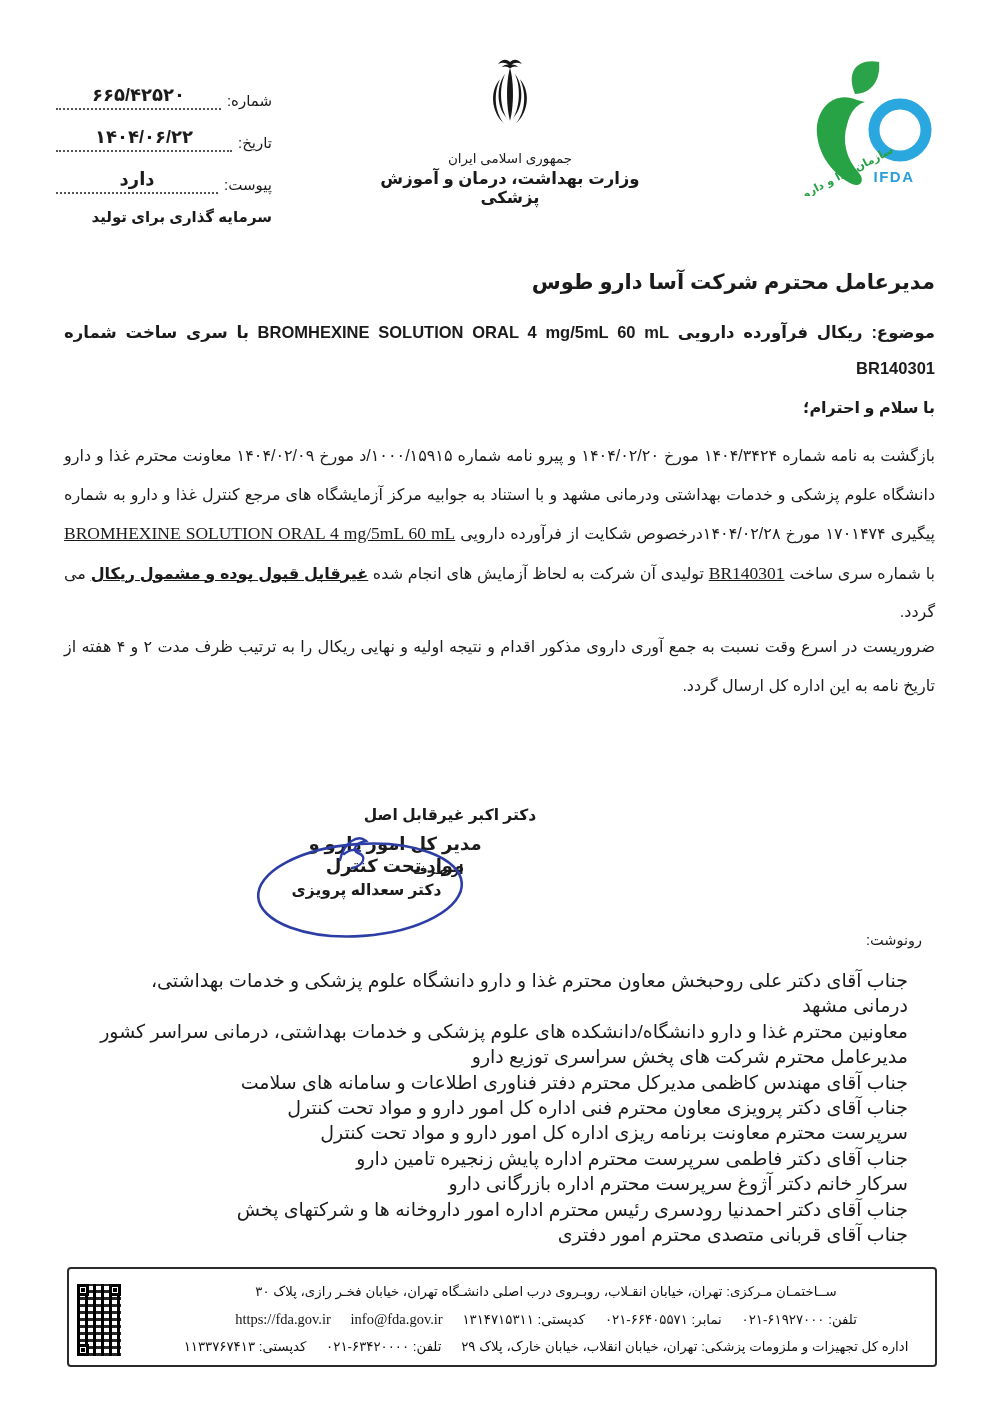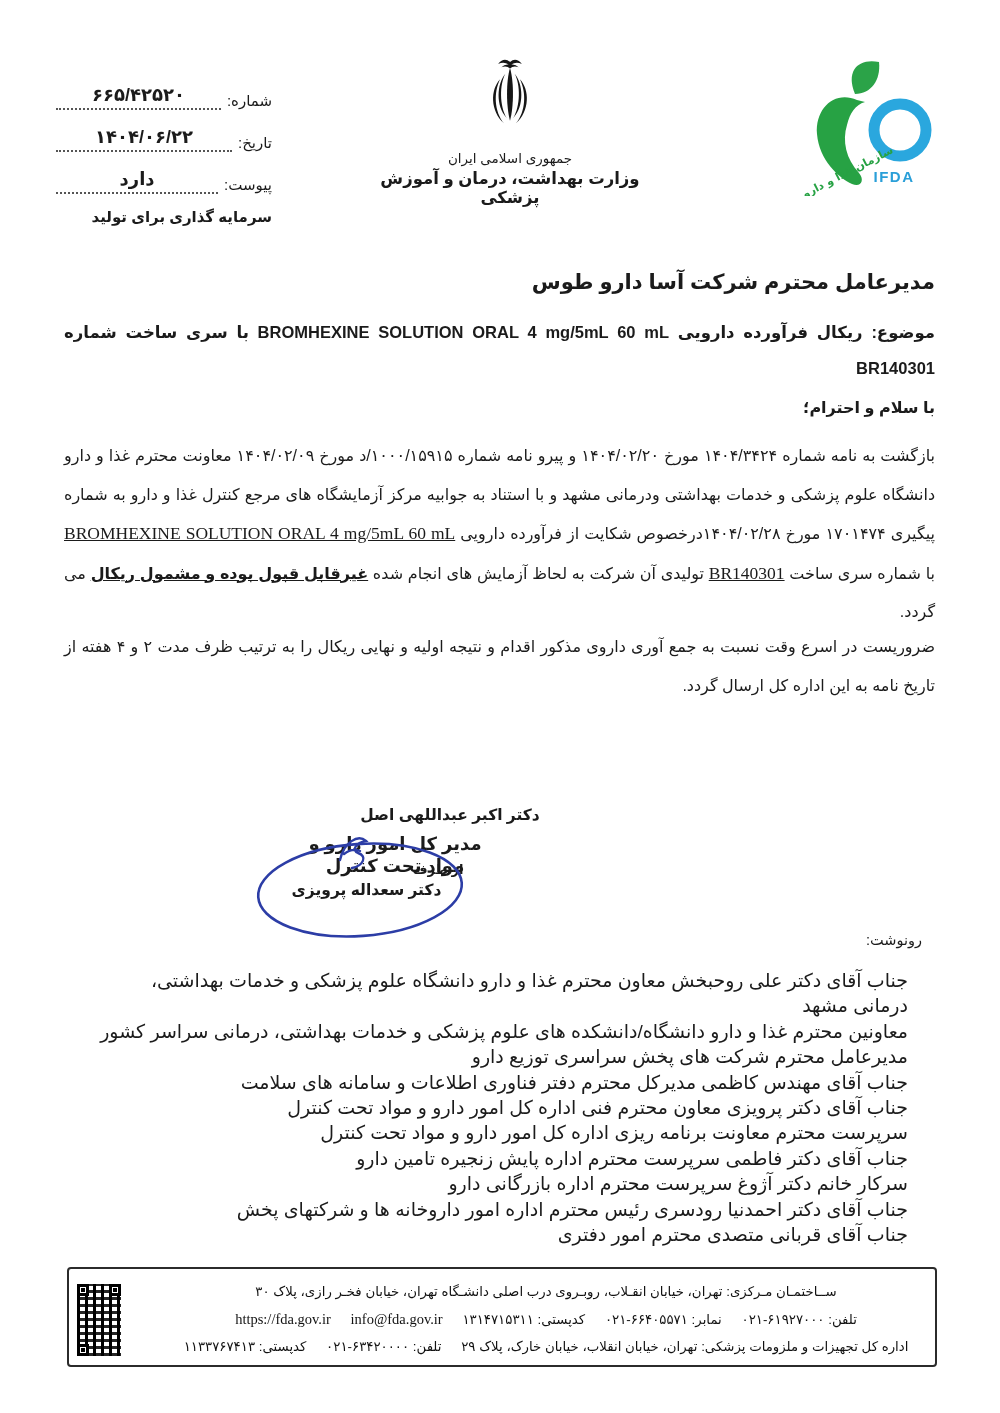--- a/index.html
+++ b/index.html
@@ -108,21 +108,21 @@
   </div>
 
   <div id="salutation" class="abs bodyblock">با سلام و احترام؛</div>
 
   <div id="para1" class="abs bodyblock">
     <span>بازگشت به نامه شماره ۱۴۰۴/۳۴۲۴ مورخ ۱۴۰۴/۰۲/۲۰ و پیرو نامه شماره ۱۰۰۰/۱۵۹۱۵/د مورخ ۱۴۰۴/۰۲/۰۹ معاونت محترم غذا و دارو دانشگاه علوم پزشکی و خدمات بهداشتی ودرمانی مشهد و با استناد به جوابیه مرکز آزمایشگاه های مرجع کنترل غذا و دارو به شماره پیگیری ۱۷۰۱۴۷۴ مورخ ۱۴۰۴/۰۲/۲۸درخصوص شکایت از فرآورده دارویی </span><span dir="ltr" class="latin-serif">BROMHEXINE SOLUTION ORAL 4 mg/5mL 60 mL</span><span> با شماره سری ساخت </span><span dir="ltr" class="latin-serif">BR140301</span><span> تولیدی آن شرکت به لحاظ آزمایش های انجام شده </span><span class="verdict">غیرقابل قبول بوده و مشمول ریکال</span><span> می گردد.</span>
   </div>
 
   <div id="para2" class="abs bodyblock">ضروریست در اسرع وقت نسبت به جمع آوری داروی مذکور اقدام و نتیجه اولیه و نهایی ریکال را به ترتیب ظرف مدت ۲ و ۴ هفته از تاریخ نامه به این اداره کل ارسال گردد.</div>
 
-  <div id="sig-name1" class="abs sig">دکتر اکبر عبداللهی اصل</div>
+  <div id="sig-name1" class="abs sig">دکتر اکبر غیرقابل اصل</div>
   <div id="sig-role" class="abs sig">مدیر کل امور دارو و مواد تحت کنترل</div>
   <div id="sig-behalf" class="abs sig">از طرف</div>
   <div id="sig-name2" class="abs sig">دکتر سعداله پرویزی</div>
   <svg class="abs" style="left:248px;top:828px;" width="230" height="115" viewBox="0 0 230 115">
     <ellipse cx="112" cy="62" rx="102" ry="46" fill="none" stroke="#2c3da6" stroke-width="2.6" transform="rotate(-4 112 62)"></ellipse>
     <path d="M92 32 C96 14 110 6 118 13 C108 15 103 22 110 25 C120 28 115 38 104 40 M96 26 C101 22 107 21 112 23" fill="none" stroke="#2c3da6" stroke-width="2.4" stroke-linecap="round"></path>
   </svg>
 
   <div id="cc-title" class="abs">رونوشت:</div>
   <div id="cc-list" class="abs">

